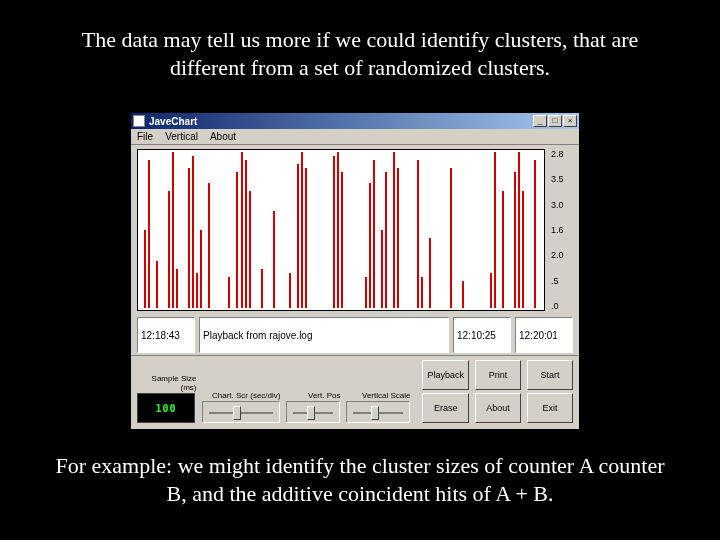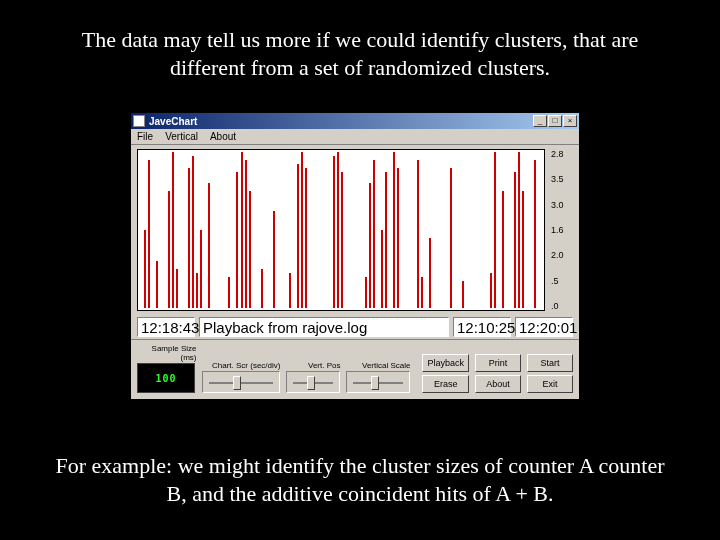--- a/index.html
+++ b/index.html
@@ -114,22 +114,22 @@
     display: flex;
     gap: 4px;
     padding: 2px 6px;
     background: #d4d0c8;
   }
   .sunken {
     border: 1px solid #808080;
     border-right-color:#fff; border-bottom-color:#fff;
     background: #fff;
     height: 20px;
-    font-size: 15px;
-    padding: 1px 3px;
+    font-size: 10px;
+    padding: 17px 3px;
     color:#000;
     display:flex; align-items:center;
   }
   .controls {
     background: #d4d0c8;
     padding: 4px 6px 6px 6px;
     border-top: 1px solid #808080;
   }
   .ctrl-row {
     display: flex;
@@ -162,21 +162,21 @@
   .slider-track {
     position:absolute; left:6px; right:6px; top:10px; height:2px;
     background:#808080;
   }
   .slider-thumb {
     position:absolute; top:4px; width:8px; height:14px;
     background:#d4d0c8;
     border:1px solid #404040; border-top-color:#fff; border-left-color:#fff;
   }
   .btn {
-    height: 18px;
+    height: 30px;
     min-width: 46px;
     background:#d4d0c8;
     border:1px solid #404040;
     border-top-color:#fff; border-left-color:#fff;
     font-size: 9px; color:#000;
     display:flex; align-items:center; justify-content:center;
     padding: 0 4px;
   }
   .btn-col { display:flex; flex-direction:column; gap:3px; }
 </style>

